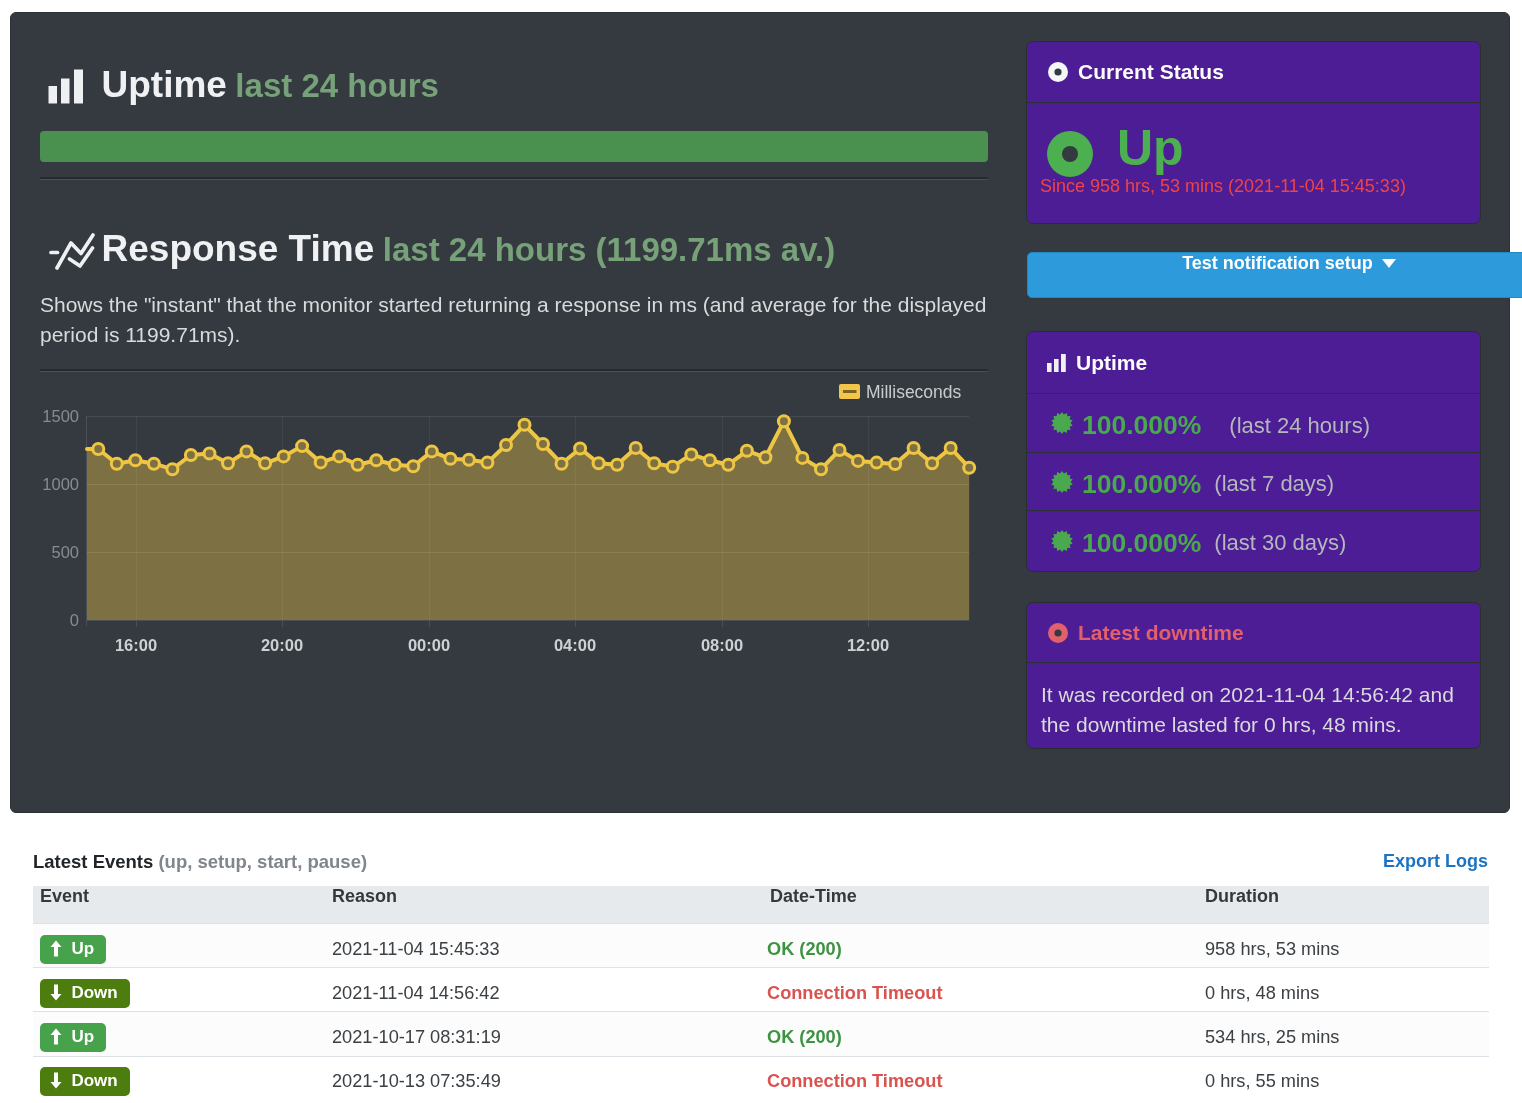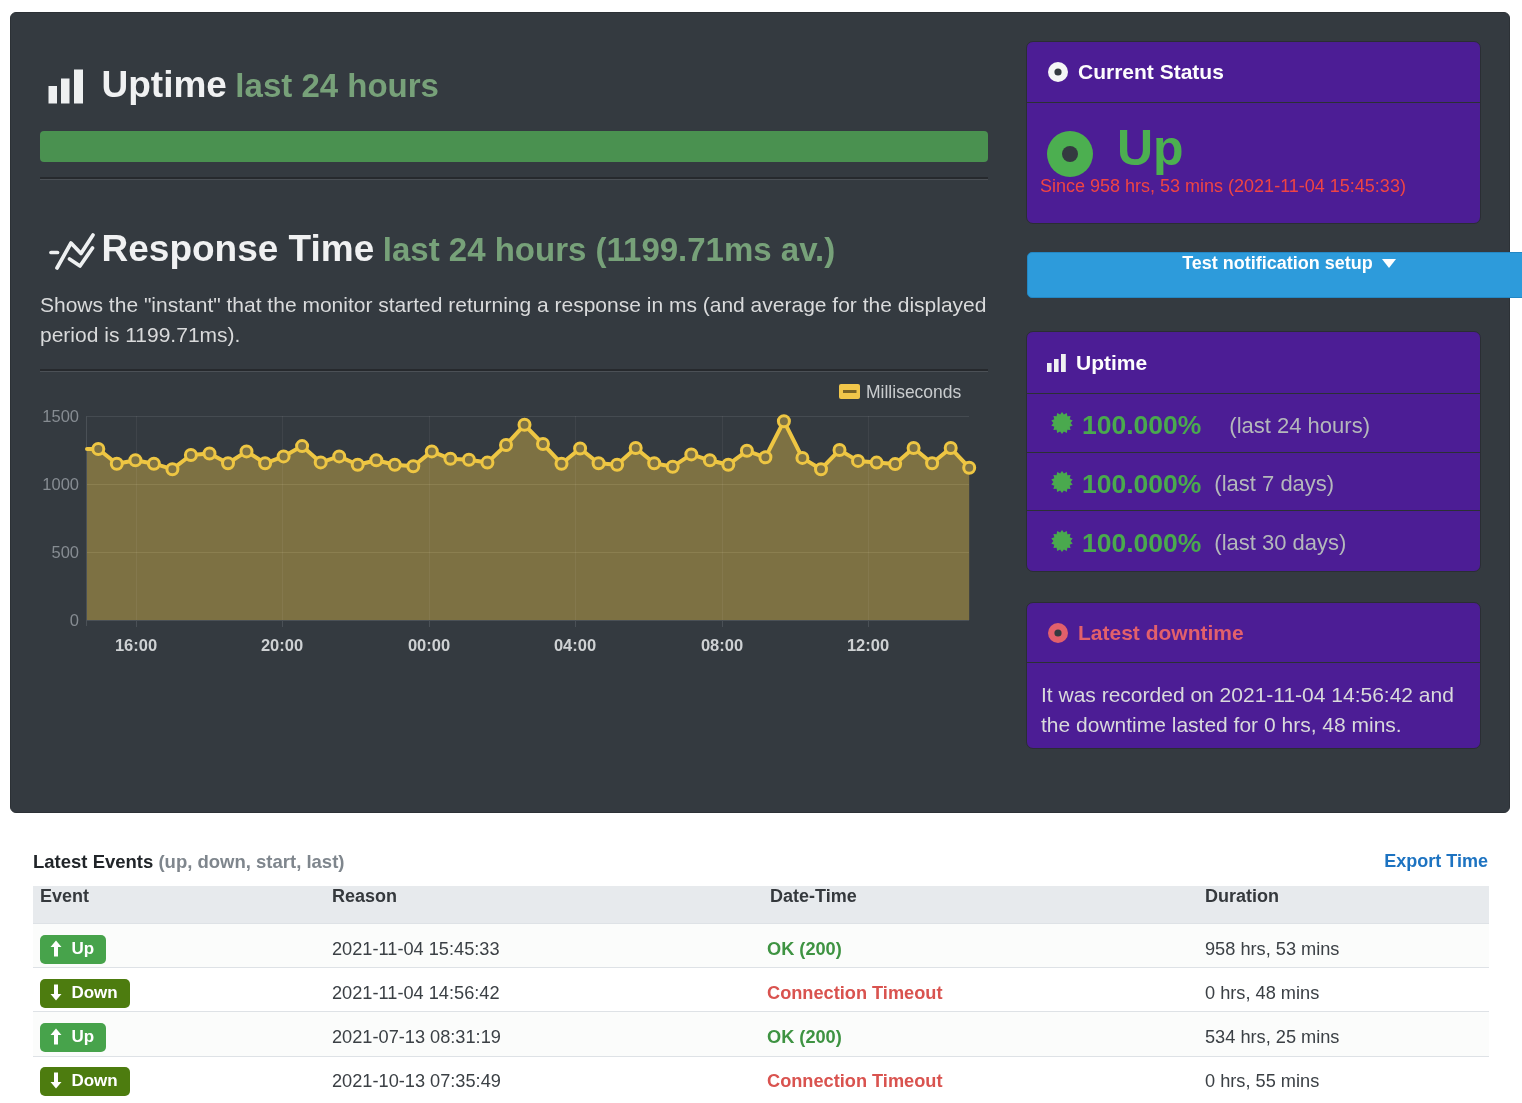--- a/index.html
+++ b/index.html
@@ -215,22 +215,22 @@
     <div class="cardhead" style="height:60px;">
       <svg width="22" height="22">
           <circle cx="11" cy="11" r="10" fill="#e2606b"></circle>
           <circle cx="11" cy="11" r="3.6" fill="#343a40"></circle>
         </svg>
       <span class="cardtitle" style="color:#e2606b;">Latest downtime</span>
     </div>
     <div style="padding:17px 20px 0 14px; font-size:21px; line-height:30px; color:#d9dadb;">It was recorded on 2021-11-04 14:56:42 and the downtime lasted for 0 hrs, 48 mins.</div>
   </div>
 
-  <div class="abs" style="left:33px; top:851px; font-size:18.5px; color:#212529;"><b>Latest Events</b> <span style="color:#7f868d; font-weight:bold;">(up, down, start, last)</span></div>
-  <div class="abs" style="right:34px; top:851px; font-size:18px; font-weight:bold; color:#1d73c1;">Export Time</div>
+  <div class="abs" style="left:33px; top:851px; font-size:18.5px; color:#212529;"><b>Latest Events</b> <span style="color:#7f868d; font-weight:bold;">(up, setup, start, pause)</span></div>
+  <div class="abs" style="right:34px; top:851px; font-size:18px; font-weight:bold; color:#1d73c1;">Export Logs</div>
 
   <div class="abs" style="left:33px; top:886px; width:1456px;">
     <div style="height:37px; background:#e7eaed; display:flex; align-items:flex-start; font-size:18px; font-weight:bold; color:#35393d;">
       <div style="width:292px; padding-left:7px; box-sizing:content-box;">Event</div>
       <div style="width:438px;">Reason</div>
       <div style="width:435px;">Date-Time</div>
       <div style="width:280px;">Duration</div>
     </div>
     <div class="trow" style="background:#fbfcfb;">
       <div class="c1"><span class="badge bgreen"><svg class="arr" width="12" height="17" viewBox="0 0 12 17">
@@ -245,21 +245,21 @@
               <path d="M6,16.5 L11.5,10 L8,10 L8,0.5 L4,0.5 L4,10 L0.5,10 Z" fill="#fff"></path>
             </svg>&nbsp;&nbsp;Down</span></div>
       <div class="c2">2021-11-04 14:56:42</div>
       <div class="c3 red">Connection Timeout</div>
       <div class="c4">0 hrs, 48 mins</div>
     </div>
     <div class="trow" style="background:#fbfcfb;">
       <div class="c1"><span class="badge bgreen"><svg class="arr" width="12" height="17" viewBox="0 0 12 17">
               <path d="M6,0.5 L11.5,7 L8,7 L8,16.5 L4,16.5 L4,7 L0.5,7 Z" fill="#fff"></path>
             </svg>&nbsp;&nbsp;Up</span></div>
-      <div class="c2">2021-07-13 08:31:19</div>
+      <div class="c2">2021-10-17 08:31:19</div>
       <div class="c3 green">OK (200)</div>
       <div class="c4">534 hrs, 25 mins</div>
     </div>
     <div class="trow">
       <div class="c1"><span class="badge bred"><svg class="arr" width="12" height="17" viewBox="0 0 12 17">
               <path d="M6,16.5 L11.5,10 L8,10 L8,0.5 L4,0.5 L4,10 L0.5,10 Z" fill="#fff"></path>
             </svg>&nbsp;&nbsp;Down</span></div>
       <div class="c2">2021-10-13 07:35:49</div>
       <div class="c3 red">Connection Timeout</div>
       <div class="c4">0 hrs, 55 mins</div>

